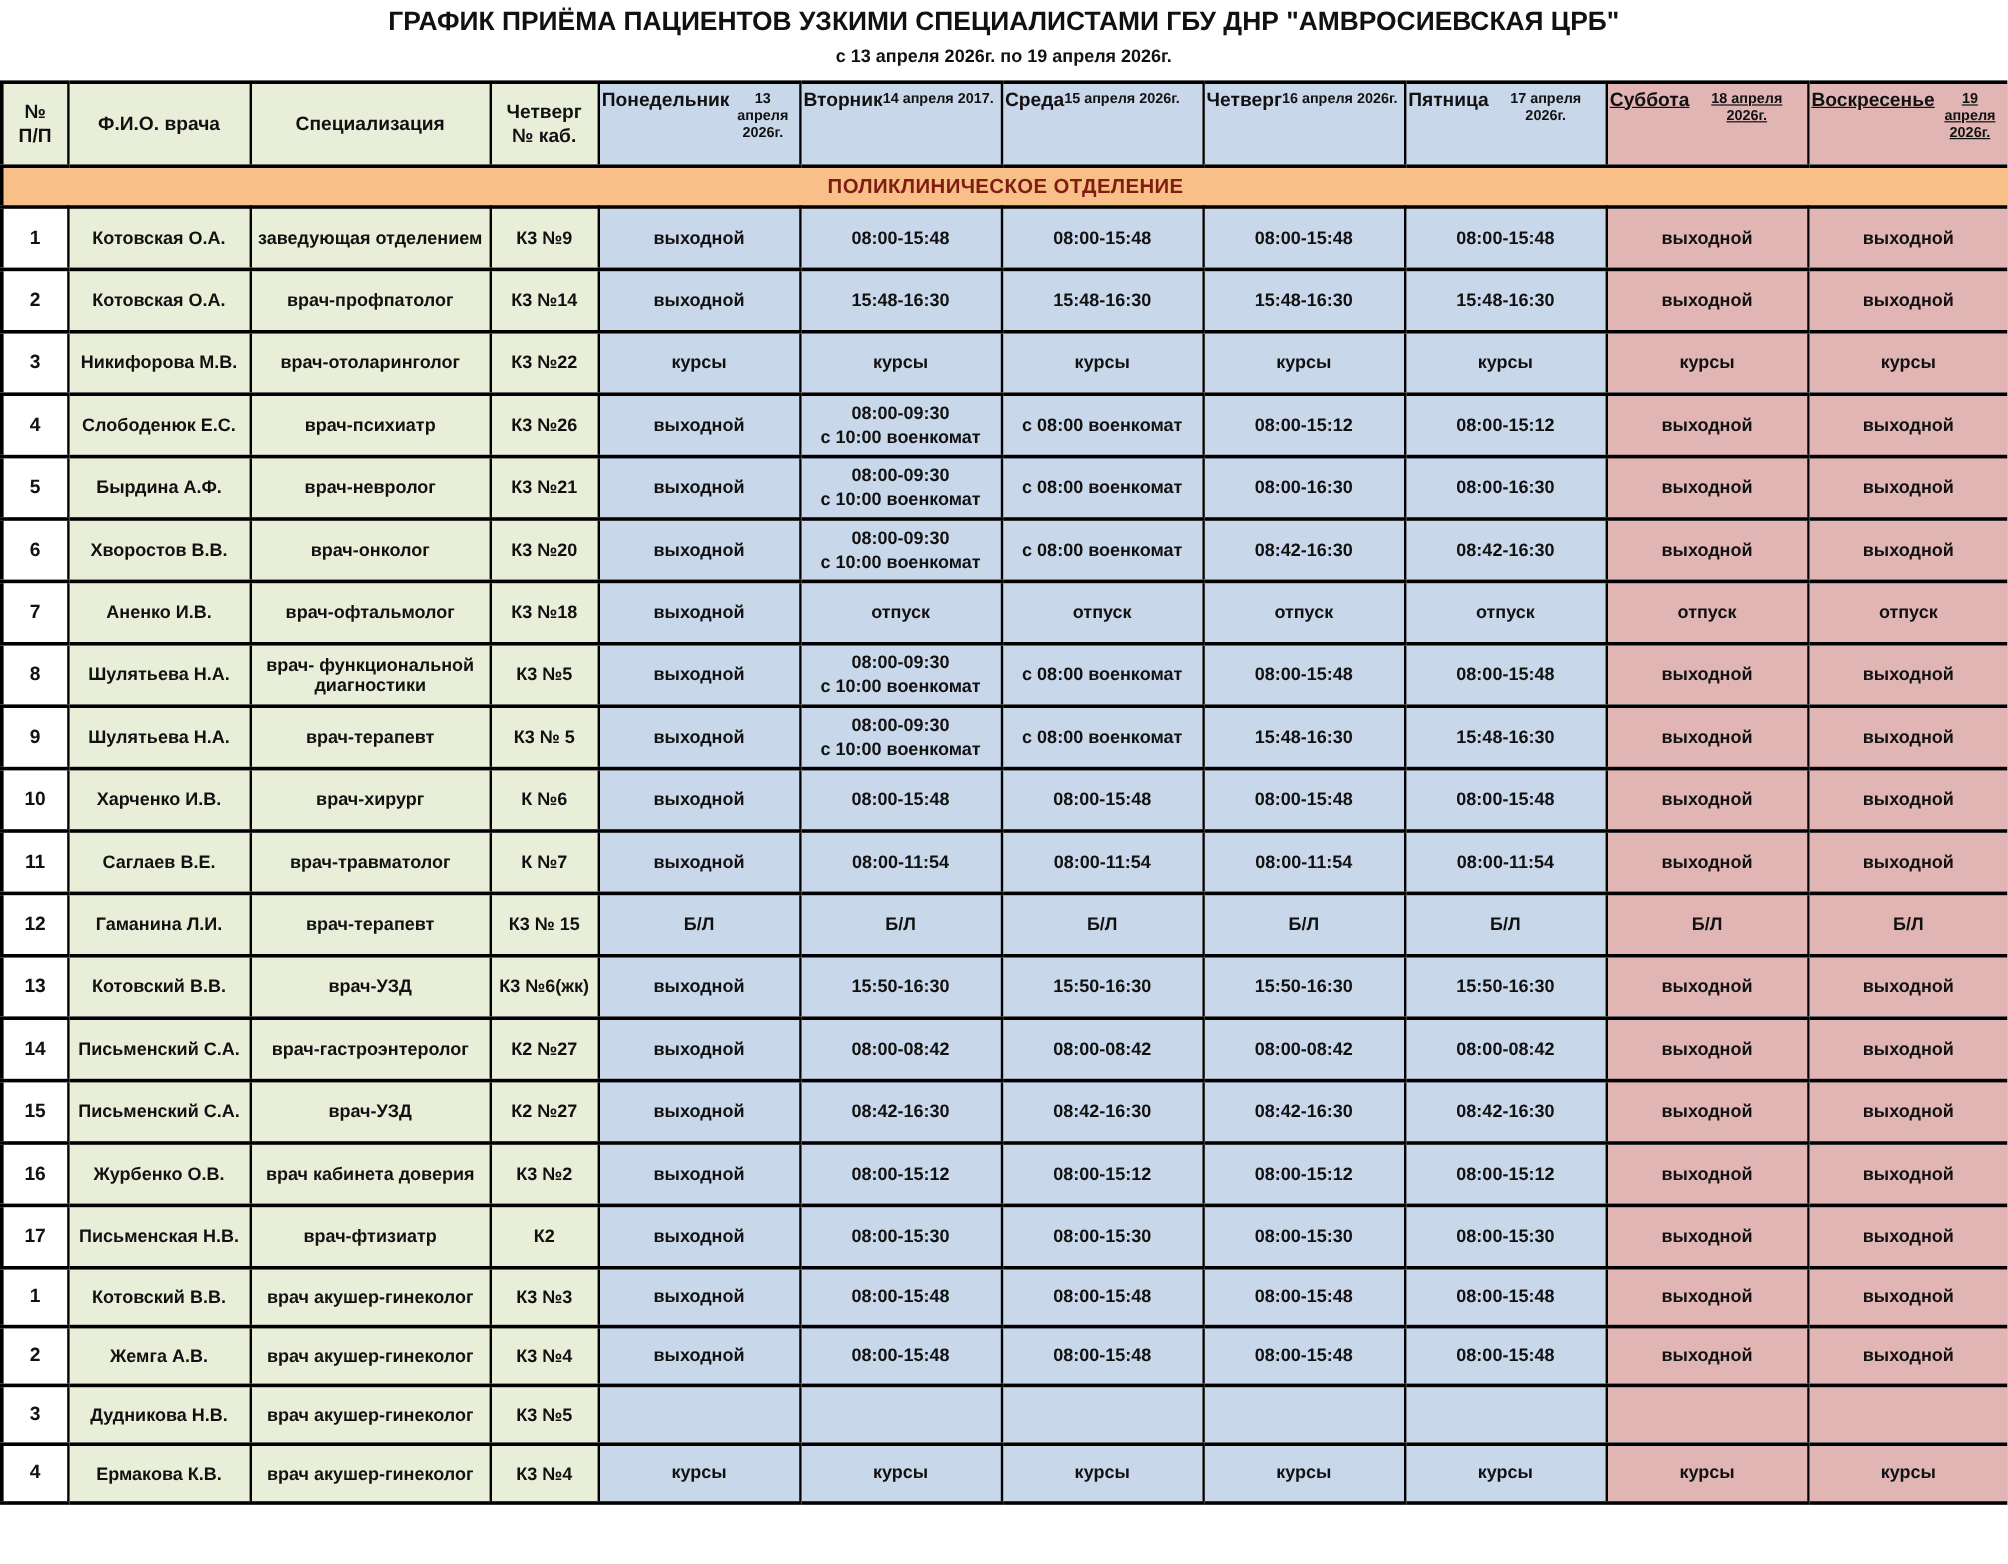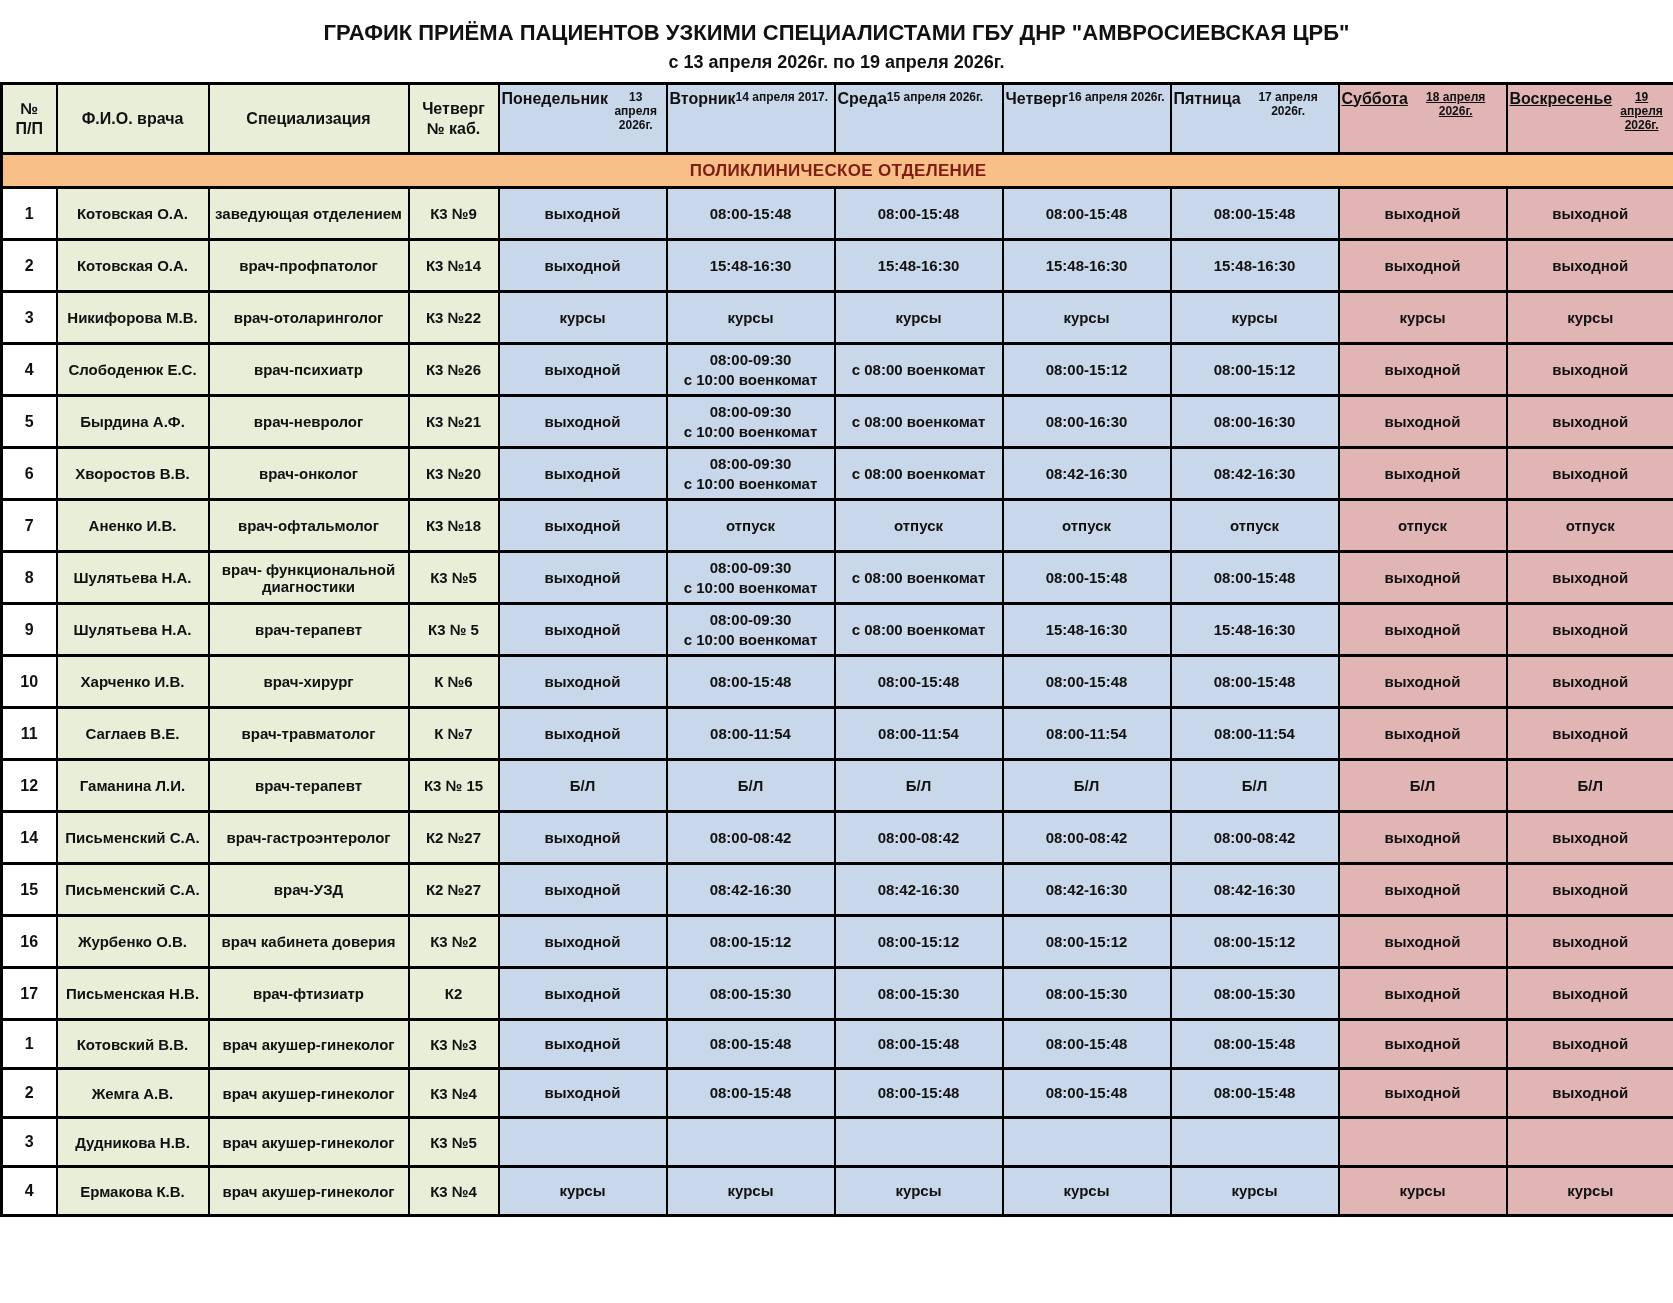--- a/index.html
+++ b/index.html
@@ -3,23 +3,23 @@
 <meta charset="utf-8">
 <style>
   html,body{margin:0;padding:0;background:#fff;}
   body{
     width:1673px;height:1303px;
     font-family:"Liberation Sans",sans-serif;
     font-weight:bold;color:var(--text,#111);
     -webkit-font-smoothing:antialiased;
   }
   .page{width:1673px;height:1303px;overflow:hidden;background:#fff;}
-  .title-block{height:64px;text-align:center;padding-top:18px;}
+  .title-block{height:64px;text-align:center;padding-top:3px;}
   .title-line1{font-size:22px;line-height:30px;}
-  .title-line2{font-size:18px;line-height:29px;}
+  .title-line2{font-size:15px;line-height:29px;}
   table{border-collapse:collapse;table-layout:fixed;width:1673px;}
   td,th{
     border:2px solid var(--border,#000);
     border-top-width:3px;border-bottom-width:3px;
     text-align:center;vertical-align:middle;
     padding:2px 3px;overflow:hidden;
     font-weight:bold;
   }
   table{border:3px solid var(--border,#000);}
   thead tr{height:70px;}
@@ -281,20 +281,33 @@
           <td class="info-cell korpus-cell">К3 № 15</td>
           <td class="sched-cell weekday-cell">Б/Л</td>
           <td class="sched-cell weekday-cell">Б/Л</td>
           <td class="sched-cell weekday-cell">Б/Л</td>
           <td class="sched-cell weekday-cell">Б/Л</td>
           <td class="sched-cell weekday-cell">Б/Л</td>
           <td class="sched-cell weekend-cell">Б/Л</td>
           <td class="sched-cell weekend-cell">Б/Л</td>
         </tr>
         <tr class="row-poly">
+          <td class="num-cell">13</td>
+          <td class="info-cell fio-cell">Котовский В.В.</td>
+          <td class="info-cell spec-cell">врач-УЗД</td>
+          <td class="info-cell korpus-cell">К3 №6(жк)</td>
+          <td class="sched-cell weekday-cell">выходной</td>
+          <td class="sched-cell weekday-cell">15:50-16:30</td>
+          <td class="sched-cell weekday-cell">15:50-16:30</td>
+          <td class="sched-cell weekday-cell">15:50-16:30</td>
+          <td class="sched-cell weekday-cell">15:50-16:30</td>
+          <td class="sched-cell weekend-cell">выходной</td>
+          <td class="sched-cell weekend-cell">выходной</td>
+        </tr>
+        <tr class="row-poly">
           <td class="num-cell">14</td>
           <td class="info-cell fio-cell">Письменский С.А.</td>
           <td class="info-cell spec-cell">врач-гастроэнтеролог</td>
           <td class="info-cell korpus-cell">К2 №27</td>
           <td class="sched-cell weekday-cell">выходной</td>
           <td class="sched-cell weekday-cell">08:00-08:42</td>
           <td class="sched-cell weekday-cell">08:00-08:42</td>
           <td class="sched-cell weekday-cell">08:00-08:42</td>
           <td class="sched-cell weekday-cell">08:00-08:42</td>
           <td class="sched-cell weekend-cell">выходной</td>

